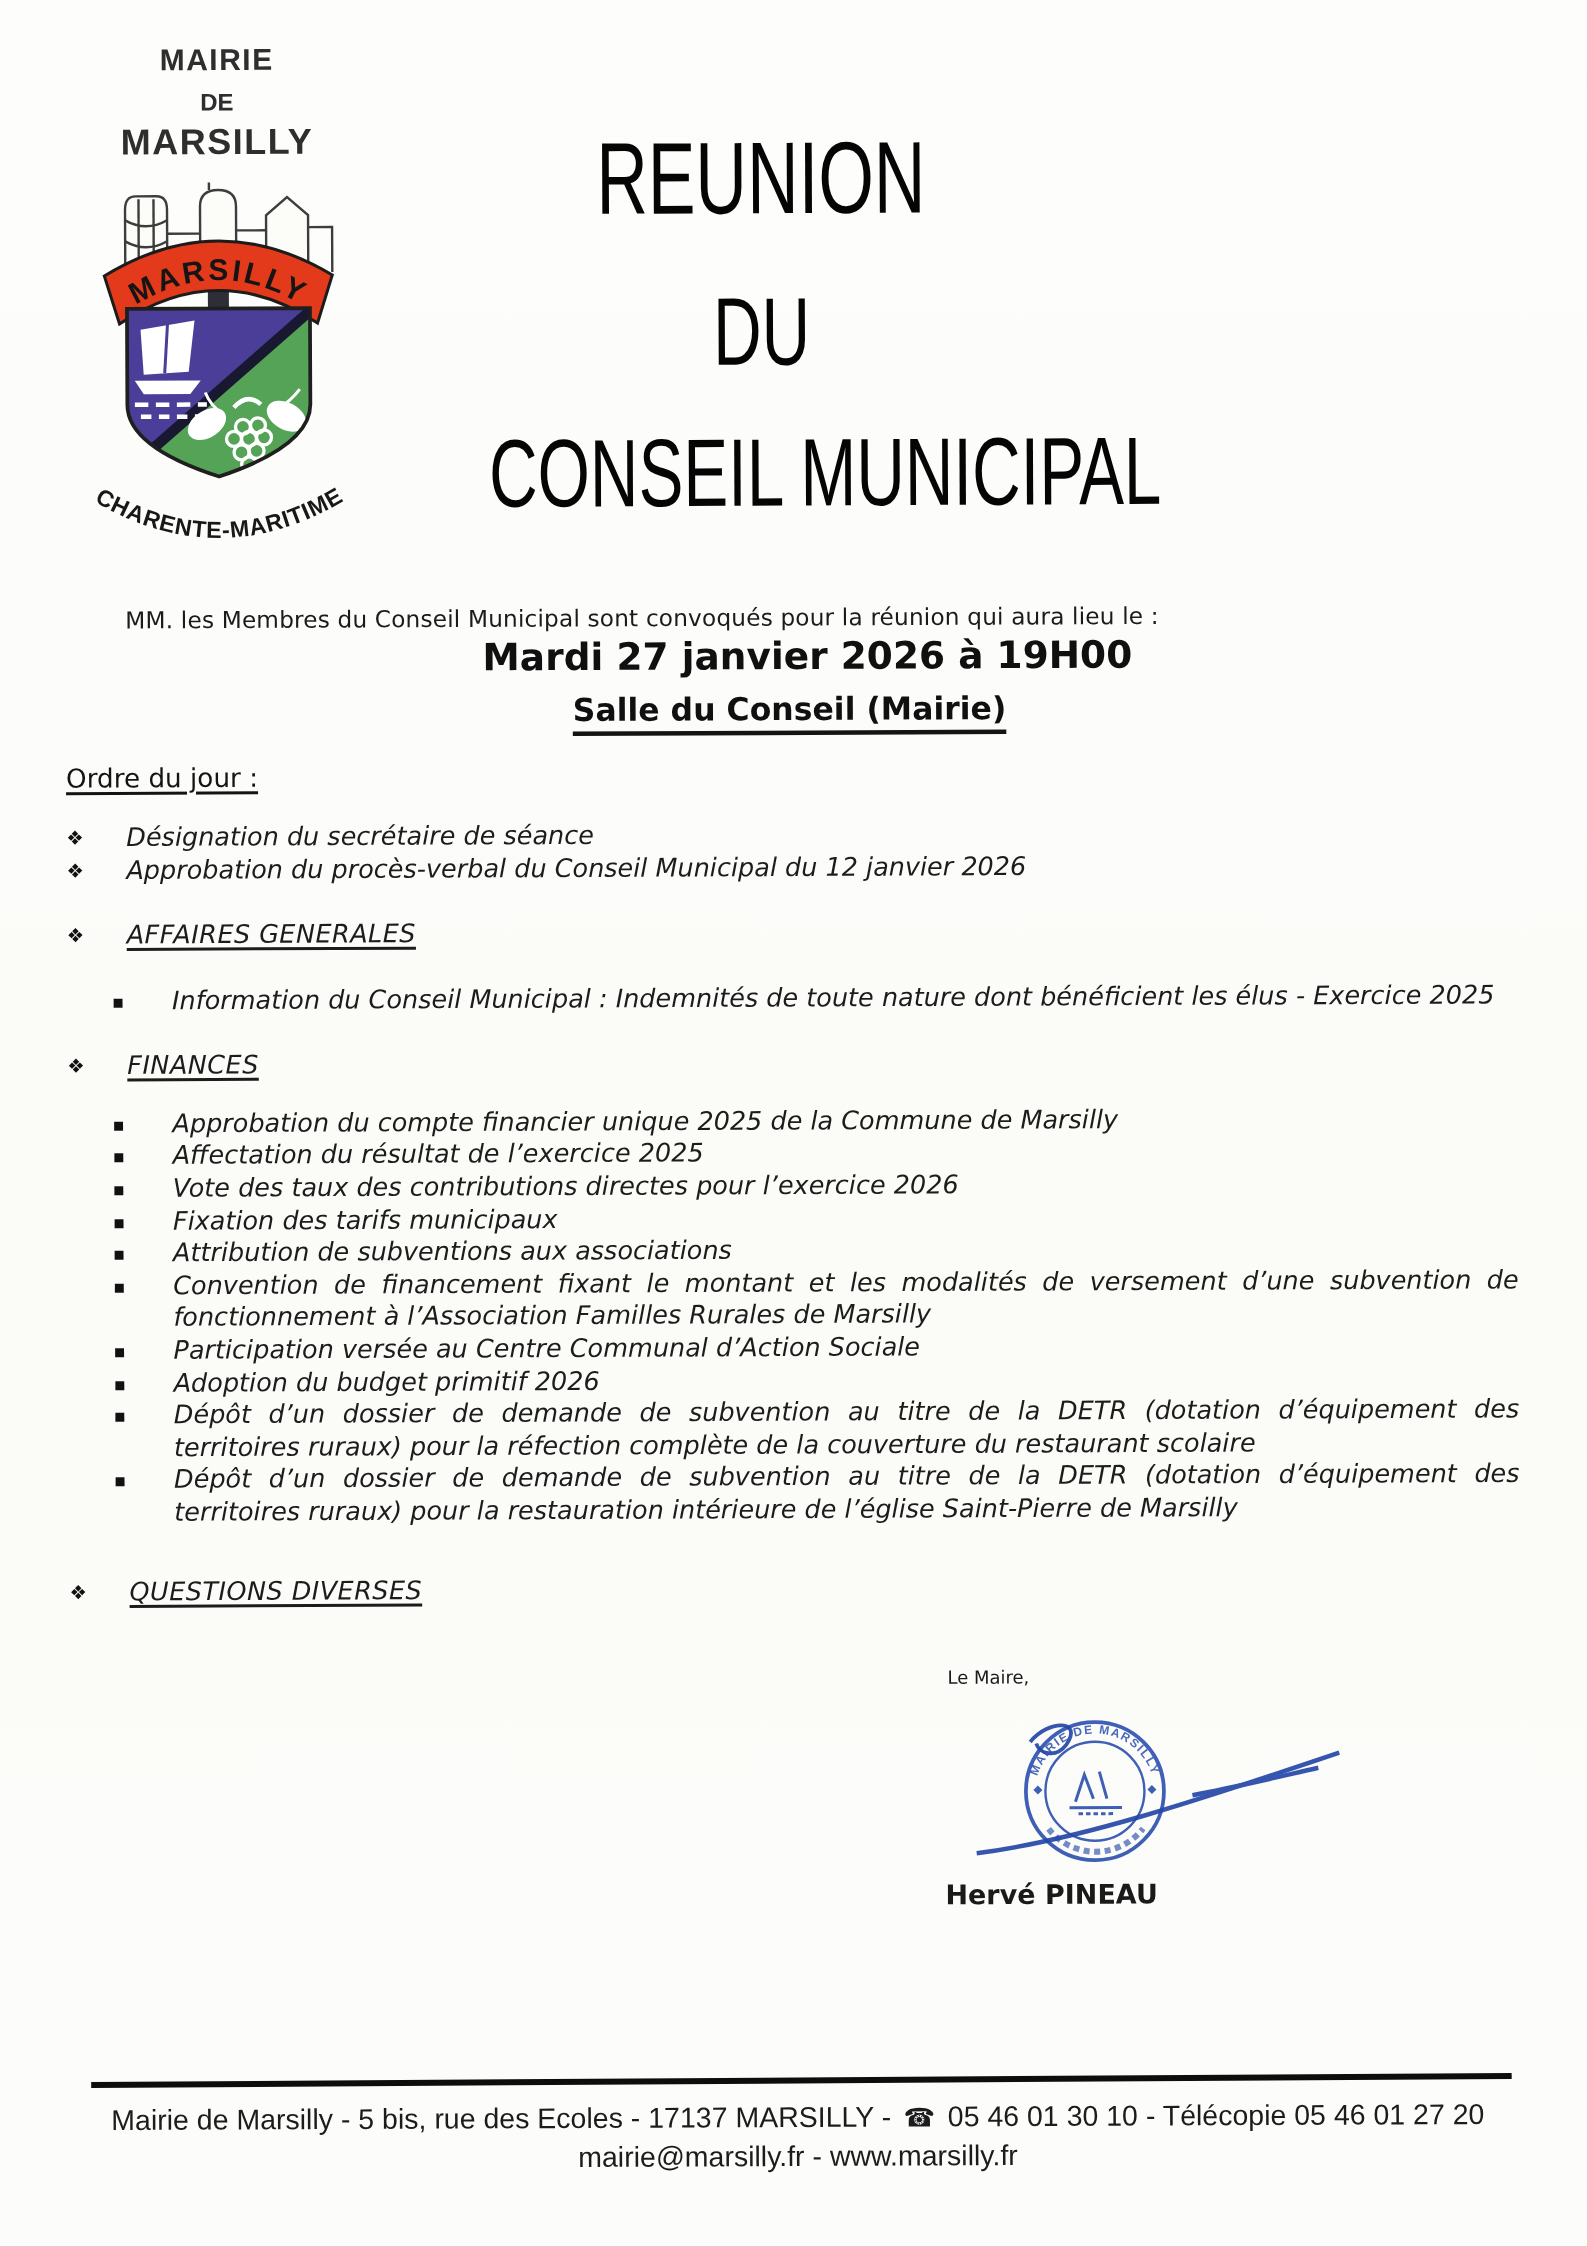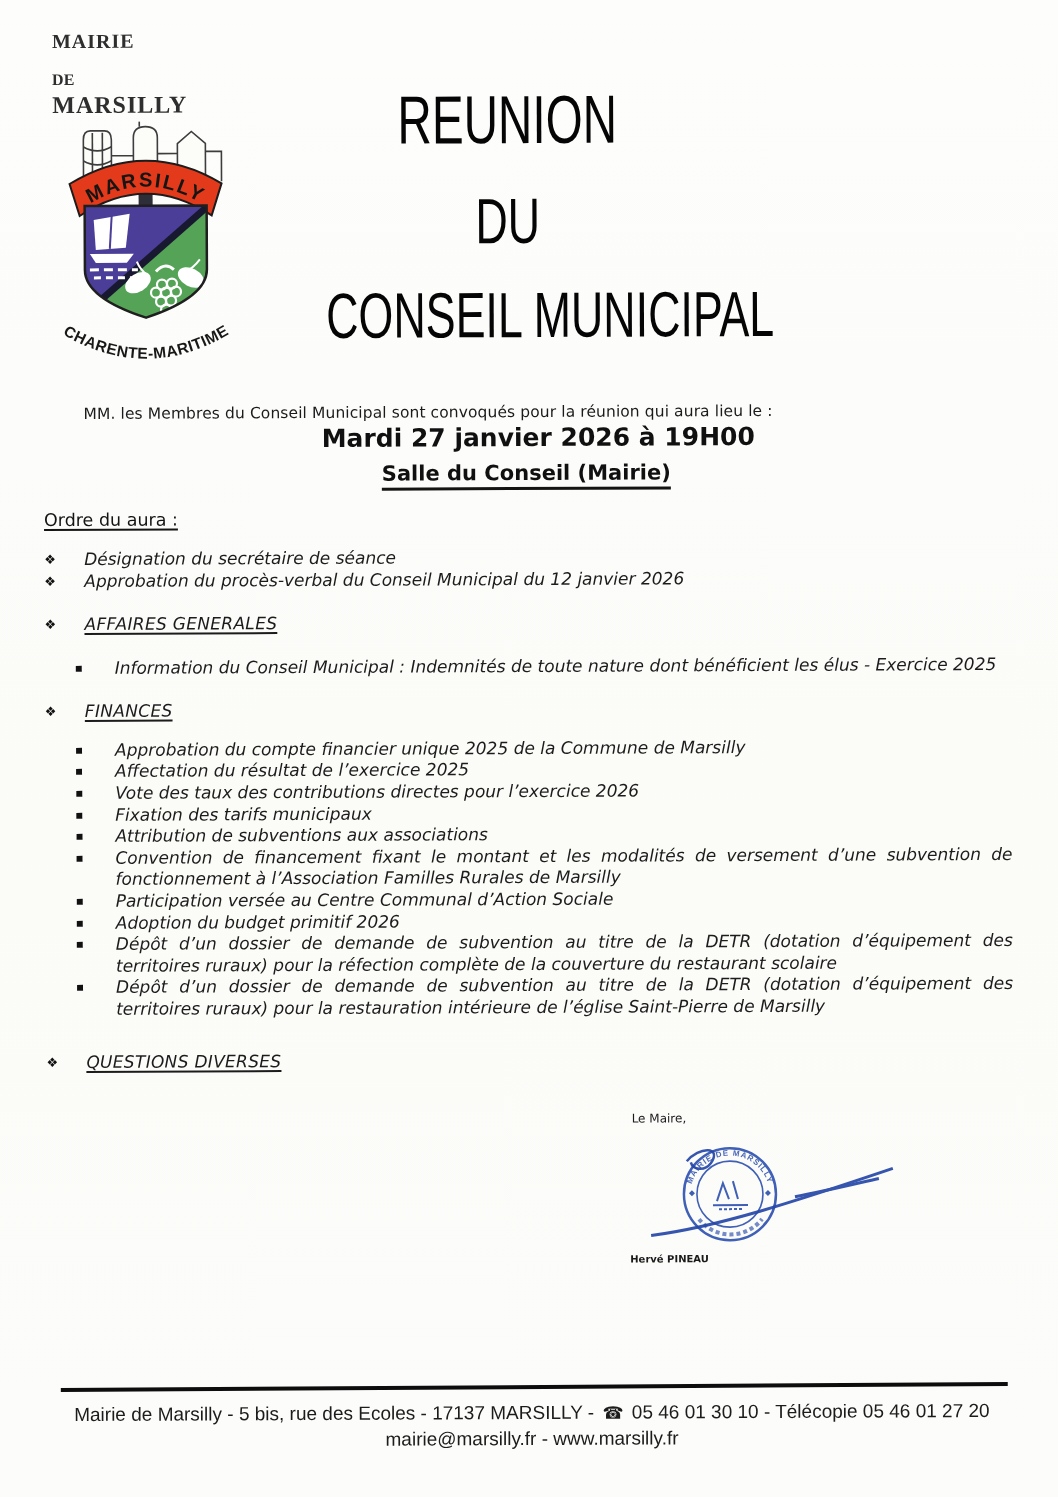--- a/index.html
+++ b/index.html
@@ -2,24 +2,24 @@
 <html><head>
 <meta charset="utf-8">
 <style>
   html,body{margin:0;padding:0;background:#ffffff;}
   .page{position:relative;width:1058px;height:1497px;overflow:hidden;
         background:linear-gradient(180deg,#fdfdfc 0%,#fbfbf8 55%,#fcfcfa 100%);
         font-family:"DejaVu Sans",sans-serif;color:#1d1d1d;}
   .tilt{position:absolute;inset:0;transform:rotate(-0.25deg);transform-origin:50% 50%;}
 
   
-  .mairie{position:absolute;left:55px;top:28px;width:185px;
-          font-family:Liberation Serif, serif;font-weight:bold;color:#2e2e2e;}
+  .mairie{position:absolute;left:55px;top:28px;width:185px;text-align:center;
+          font-family:Liberation Sans, sans-serif;font-weight:bold;color:#2e2e2e;}
   .m1{font-size:20px;letter-spacing:1px;}
-  .m2{font-size:16px;margin-top:18px;}
+  .m2{font-size:16px;margin-top:8px;}
   .m3{font-size:24px;letter-spacing:1px;margin-top:3px;}
   .crest{position:absolute;left:62px;top:120px;}
 
   .tl{position:absolute;left:250px;width:520px;text-align:center;white-space:nowrap;
       font-family:"Liberation Sans",sans-serif;font-weight:400;color:#050505;
       transform:scaleX(0.70);transform-origin:center;}
   .t1{top:80px;font-size:68px;}
   .t2{top:184px;font-size:64px;}
   .t3{top:278px;font-size:64px;}
 
@@ -38,21 +38,21 @@
   .agenda .b{flex:0 0 40px;font-style:normal;font-size:13px;line-height:21px;color:#111;}
   .agenda li.sq{padding-left:30px;}
   .agenda li.sq .b{flex:0 0 40px;font-size:12px;}
   .agenda li.head .t{text-decoration:underline;text-decoration-thickness:1.5px;text-underline-offset:3px;letter-spacing:.3px;}
   .agenda .t{flex:1 1 auto;}
   .agenda li.just .t{text-align:justify;}
   .g1{margin-top:22px;} .g2{margin-top:17px;} .g3{margin-top:32px;}
 
   .sal{position:absolute;left:630px;top:1112px;font-size:12px;color:#1a1a1a;}
   .stamp{position:absolute;left:645px;top:1140px;}
-  .sname{position:absolute;left:628px;top:1254px;font-size:10px;font-weight:600;color:#1a1a1a;}
+  .sname{position:absolute;left:628px;top:1254px;font-size:18px;font-weight:600;color:#1a1a1a;}
 
   .rule{position:absolute;left:58px;top:1385px;width:947px;height:3.5px;background:#0d0d0d;
         transform:rotate(-0.12deg);}
   .f1{position:absolute;left:0;top:1402px;width:100%;text-align:center;
       font-family:"Liberation Sans",sans-serif;font-size:19px;color:#1c1c1c;}
   .f2{position:absolute;left:0;top:1428px;width:100%;text-align:center;
       font-family:"Liberation Sans",sans-serif;font-size:19px;color:#1c1c1c;}
   .f1 .ph{font-size:17px;padding:0 3px;}
 </style>
 </head>
@@ -129,21 +129,21 @@
   </svg>
 
   <div class="tl t1">REUNION</div>
   <div class="tl t2">DU</div>
   <div class="tl t3">CONSEIL MUNICIPAL</div>
 
   <p class="intro">MM. les Membres du Conseil Municipal sont convoqués pour la réunion qui aura lieu le :</p>
   <div class="mdate">Mardi 27 janvier 2026 à 19H00</div>
   <div class="mloc">Salle du Conseil (Mairie)</div>
 
-  <div class="odj">Ordre du aura :</div>
+  <div class="odj">Ordre du jour :</div>
   <ul class="agenda">
     <li>
       <span class="b">❖</span>
       <span class="t">Désignation du secrétaire de séance</span>
         </li>
     <li>
       <span class="b">❖</span>
       <span class="t">Approbation du procès-verbal du Conseil Municipal du 12 janvier 2026</span>
         </li>
     <li class="head g1">

